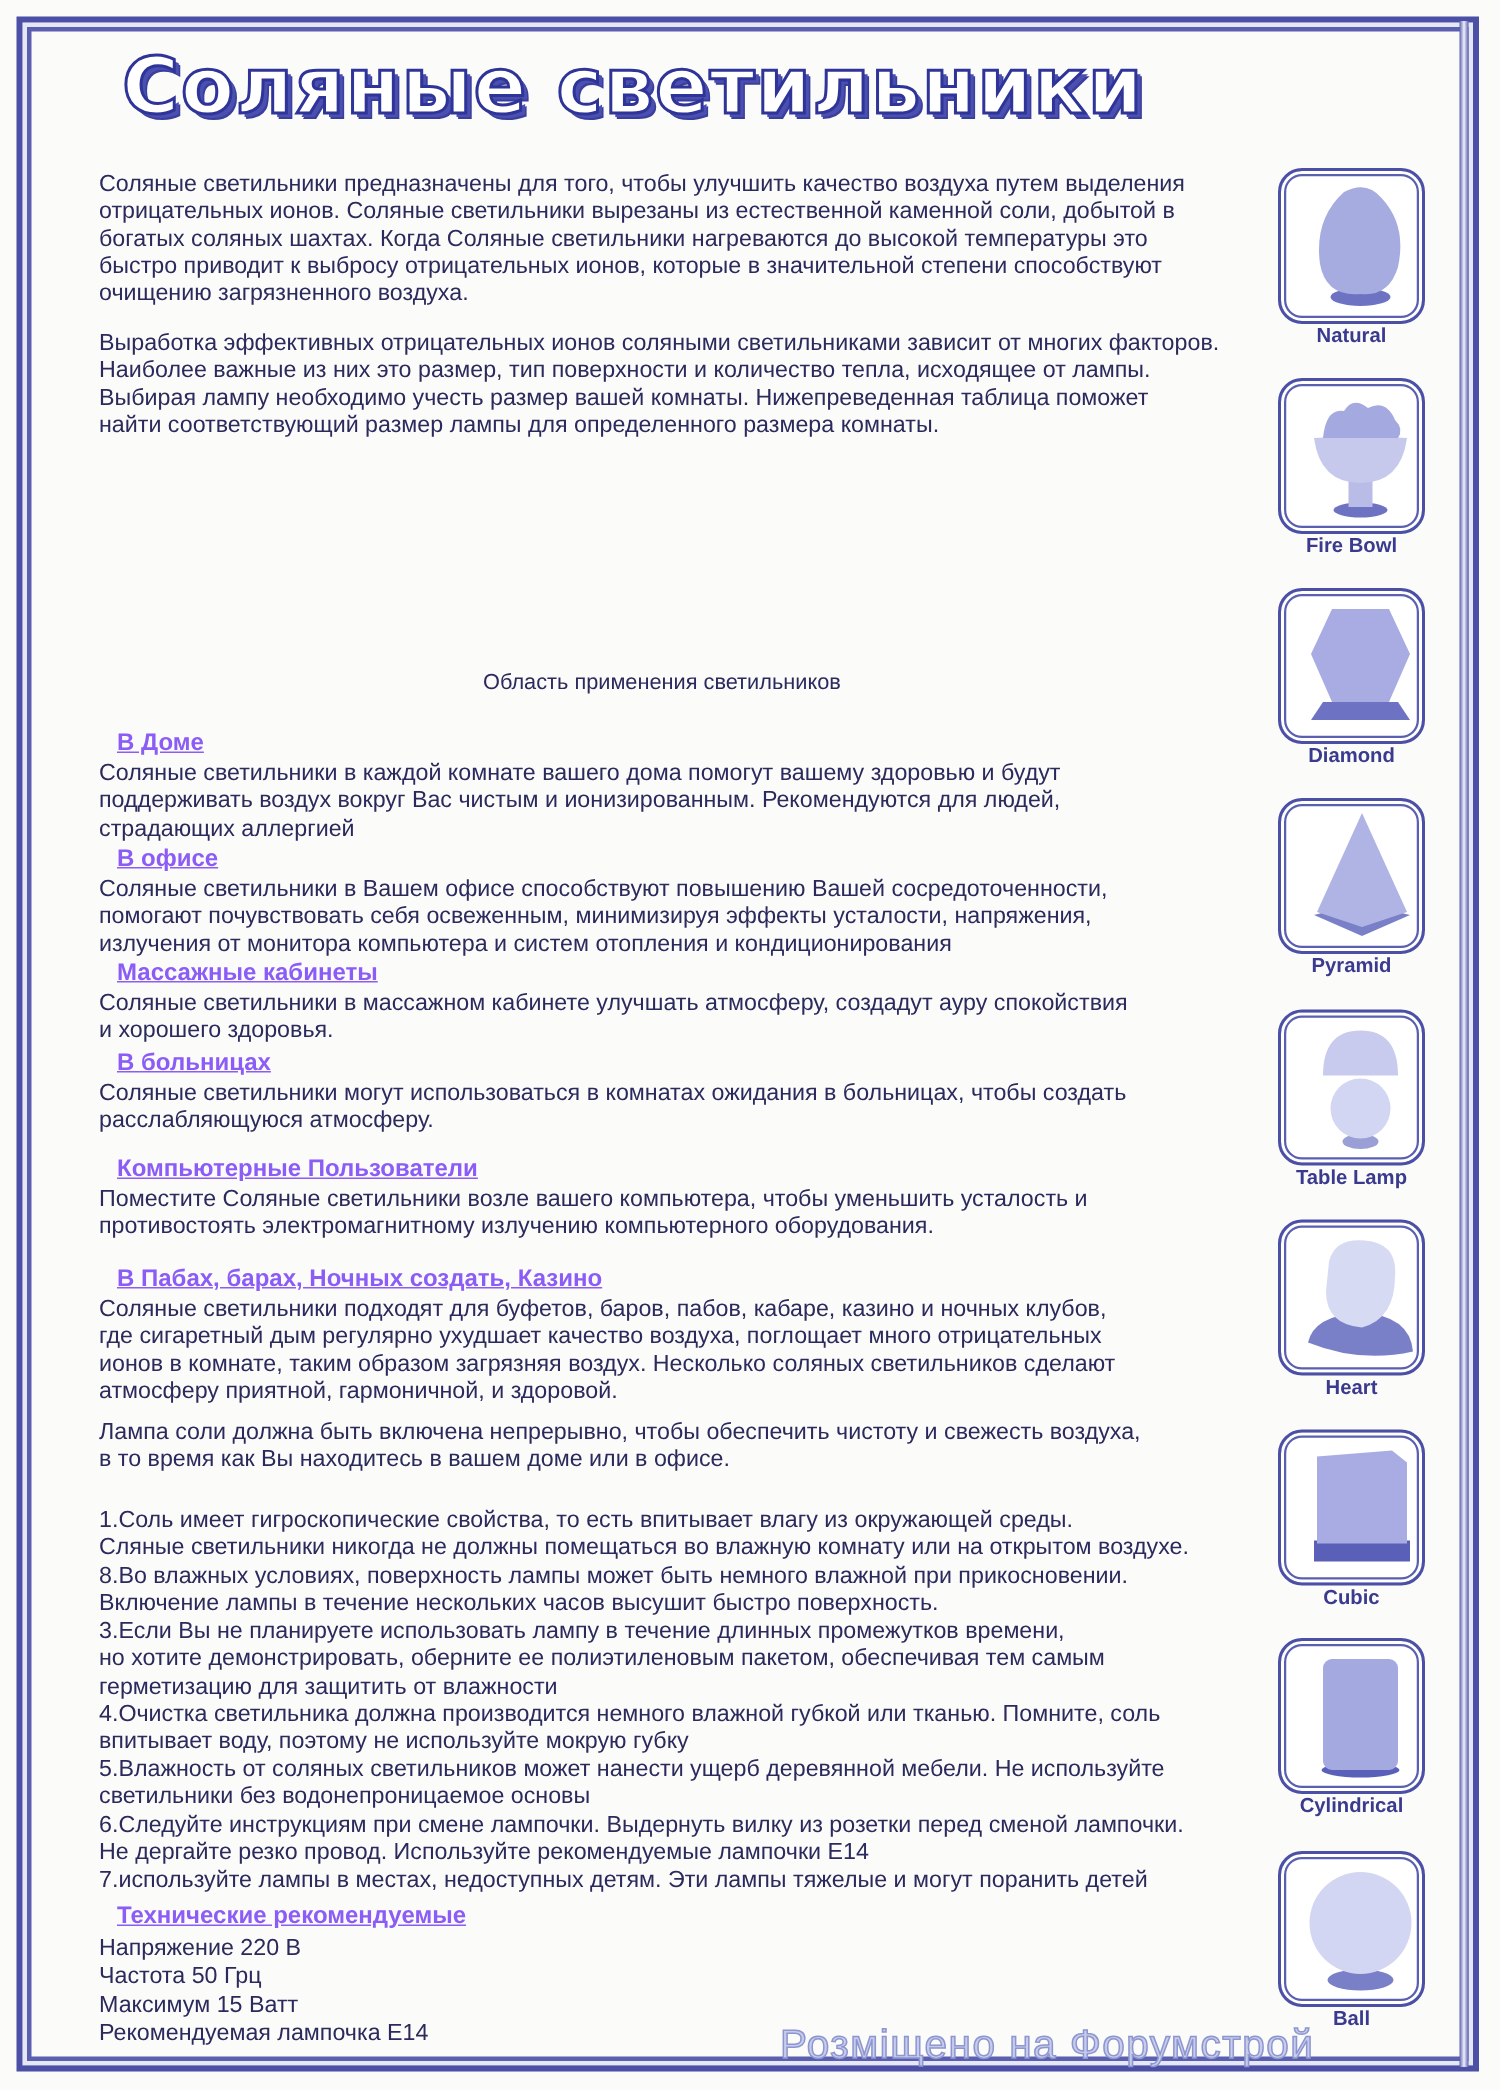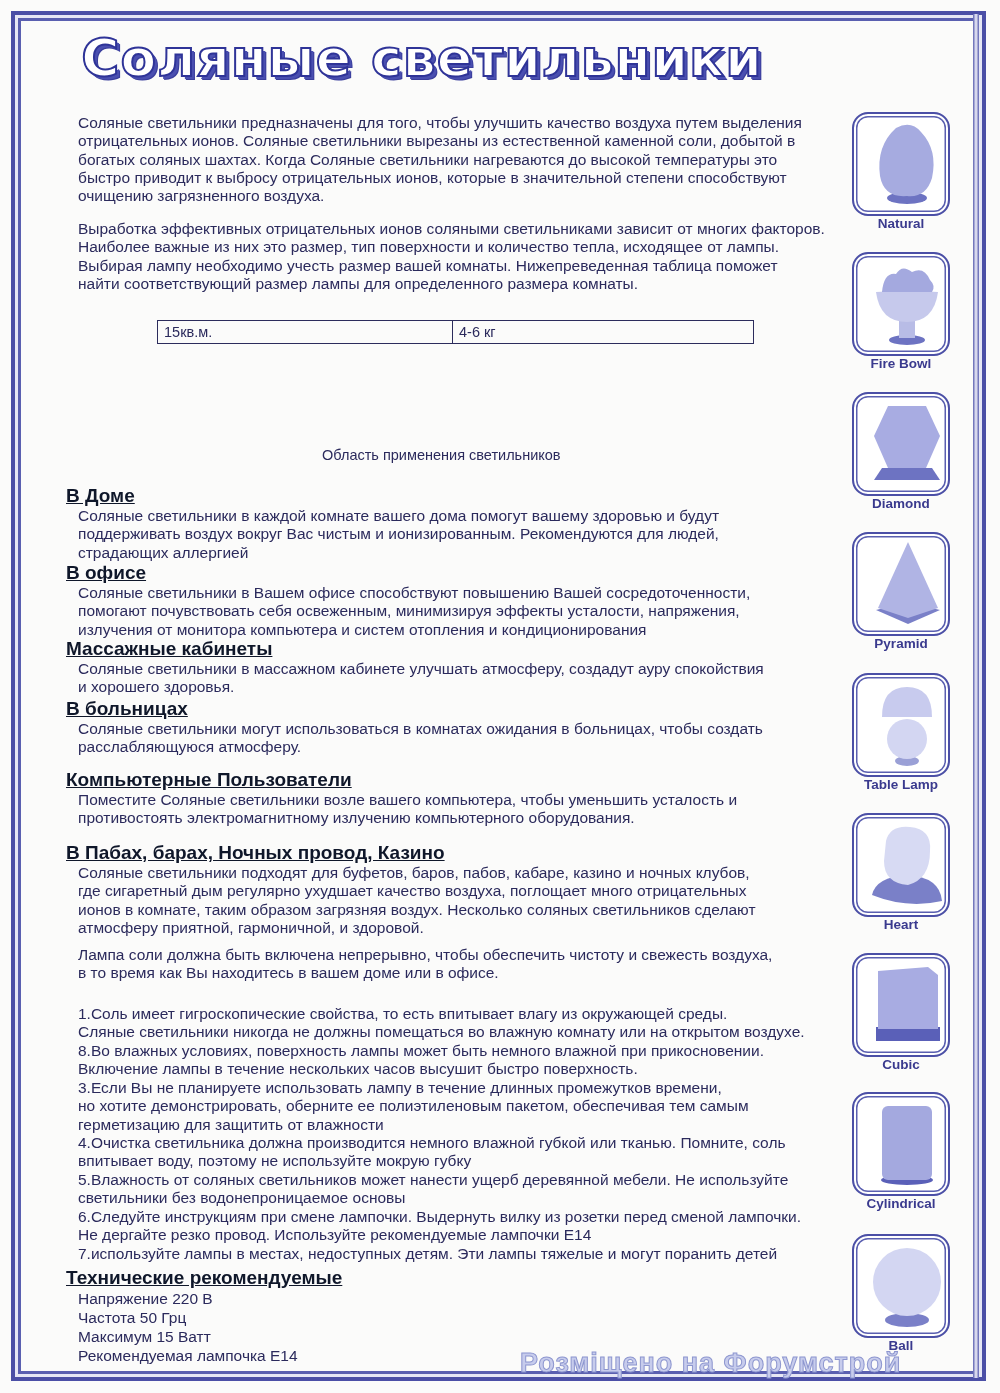--- a/index.html
+++ b/index.html
@@ -16,22 +16,22 @@
     box-shadow: inset 0 0 0 3px #e6e7f5, inset 0 0 0 6px #5a5fb0;
   }
   .title {
     position: absolute; left: 0; top: 28px; width: 844px; text-align: center;
     font-family: "DejaVu Sans", sans-serif; font-weight: bold; font-size: 52px;
     color: #ffffff; letter-spacing: 1px;
     -webkit-text-stroke: 2px #2f3498;
     text-shadow: 3px 3px 0 #4a4fb0, 4px 4px 0 #3a3e9c;
   }
   .content { position: absolute; left: 66px; top: 110px; width: 790px; font-size: 15.5px; line-height: 18.3px; }
-  .p { position: absolute; left: 12px; white-space: pre-line; }
-  .hdr { position: absolute; left: 0; font-weight: bold; font-size: 19px; color: #0f172a; text-decoration: underline; }
+  .p { position: absolute; left: 0; white-space: pre-line; }
+  .hdr { position: absolute; left: 12px; font-weight: bold; font-size: 16px; color: #8b5cf6; text-decoration: underline; }
   table.sizes {
     position: absolute; left: 91px; top: 210px; width: 597px;
     border-collapse: collapse; font-size: 14.5px;
   }
   table.sizes td { border: 1.5px solid #2c2c5c; padding: 2px 6px; height: 18px; }
   table.sizes td:first-child { width: 282px; }
   .caption { position: absolute; left: 256px; top: 336px; font-size: 14.5px; }
   .sidebar { position: absolute; left: 846px; top: 110px; width: 110px; }
   .lamp { position: absolute; left: 0; width: 110px; height: 104px; }
   .lamp .box {
@@ -40,21 +40,21 @@
     box-shadow: inset 0 0 0 2px #fff, inset 0 0 0 3.5px #5a5fb0;
     background: #fff;
   }
   .lamp .lbl { position: absolute; left: 0; top: 104px; width: 110px; text-align: center; font-weight: bold; font-size: 13.5px; color: #3a3a8e; }
   .lamp svg { position: absolute; left: 12px; top: 6px; }
   .divider {
     position: absolute; left: 973px; top: 14px; width: 6px; height: 1364px;
     background: linear-gradient(90deg, #5a5fb0, #f0f0fa 50%, #5a5fb0);
   }
   .watermark {
-    position: absolute; left: 520px; top: 1348px; font-size: 27px; font-weight: bold;
+    position: absolute; left: 520px; top: 1348px; font-size: 27px; font-weight: normal;
     color: #c7ccec; letter-spacing: 1px;
     -webkit-text-stroke: 1px #8d96cf;
   }
 </style>
 </head>
 <body>
 
 <div class="frame"></div>
 <div class="divider"></div>
 
@@ -66,24 +66,20 @@
  богатых соляных шахтах. Когда Соляные светильники нагреваются до высокой температуры это
  быстро приводит к выбросу отрицательных ионов, которые в значительной степени способствуют
  очищению загрязненного воздуха.</div>
   <div class="p" style="top:110px">Выработка эффективных отрицательных ионов соляными светильниками зависит от многих факторов.
 Наиболее важные из них это размер, тип поверхности и количество тепла, исходящее от лампы.
 Выбирая лампу необходимо учесть размер вашей комнаты. Нижепреведенная таблица поможет
 найти соответствующий размер лампы для определенного размера комнаты.</div>
 
   <table class="sizes">
     <tbody>
-    <tr>
-      <td>15кв.м.</td>
-      <td>4-6 кг</td>
-    </tr>
   </tbody>
     </table>
   <div class="caption">Область применения светильников</div>
 
   <div class="hdr" style="top:377px">В Доме</div>
   <div class="p" style="top:397px">Соляные светильники в каждой комнате вашего дома помогут вашему здоровью и будут
 поддерживать воздух вокруг Вас чистым и ионизированным. Рекомендуются для людей,
 страдающих аллергией</div>
 
   <div class="hdr" style="top:454px">В офисе</div>
@@ -96,21 +92,21 @@
  и хорошего здоровья.</div>
 
   <div class="hdr" style="top:590px">В больницах</div>
   <div class="p" style="top:610px">Соляные светильники могут использоваться в комнатах ожидания в больницах, чтобы создать
 расслабляющуюся атмосферу.</div>
 
   <div class="hdr" style="top:661px">Компьютерные Пользователи</div>
   <div class="p" style="top:681px">Поместите Соляные светильники возле вашего компьютера, чтобы уменьшить усталость и
 противостоять электромагнитному излучению компьютерного оборудования.</div>
 
-  <div class="hdr" style="top:734px">В Пабах, барах, Ночных провод, Казино</div>
+  <div class="hdr" style="top:734px">В Пабах, барах, Ночных создать, Казино</div>
   <div class="p" style="top:754px">Соляные светильники  подходят для буфетов, баров, пабов, кабаре, казино и ночных клубов,
 где сигаретный дым регулярно ухудшает качество воздуха, поглощает много отрицательных
 ионов в комнате, таким образом загрязняя воздух. Несколько соляных светильников сделают
 атмосферу приятной, гармоничной, и здоровой.</div>
 
   <div class="p" style="top:836px">Лампа соли должна быть включена непрерывно, чтобы обеспечить чистоту и свежесть воздуха,
  в то время как Вы находитесь в вашем доме или в офисе.</div>
 
   <div class="p" style="top:895px">1.Соль имеет гигроскопические свойства, то есть впитывает влагу из окружающей среды.
    Сляные светильники никогда не должны помещаться во влажную комнату или на открытом воздухе.</div>

